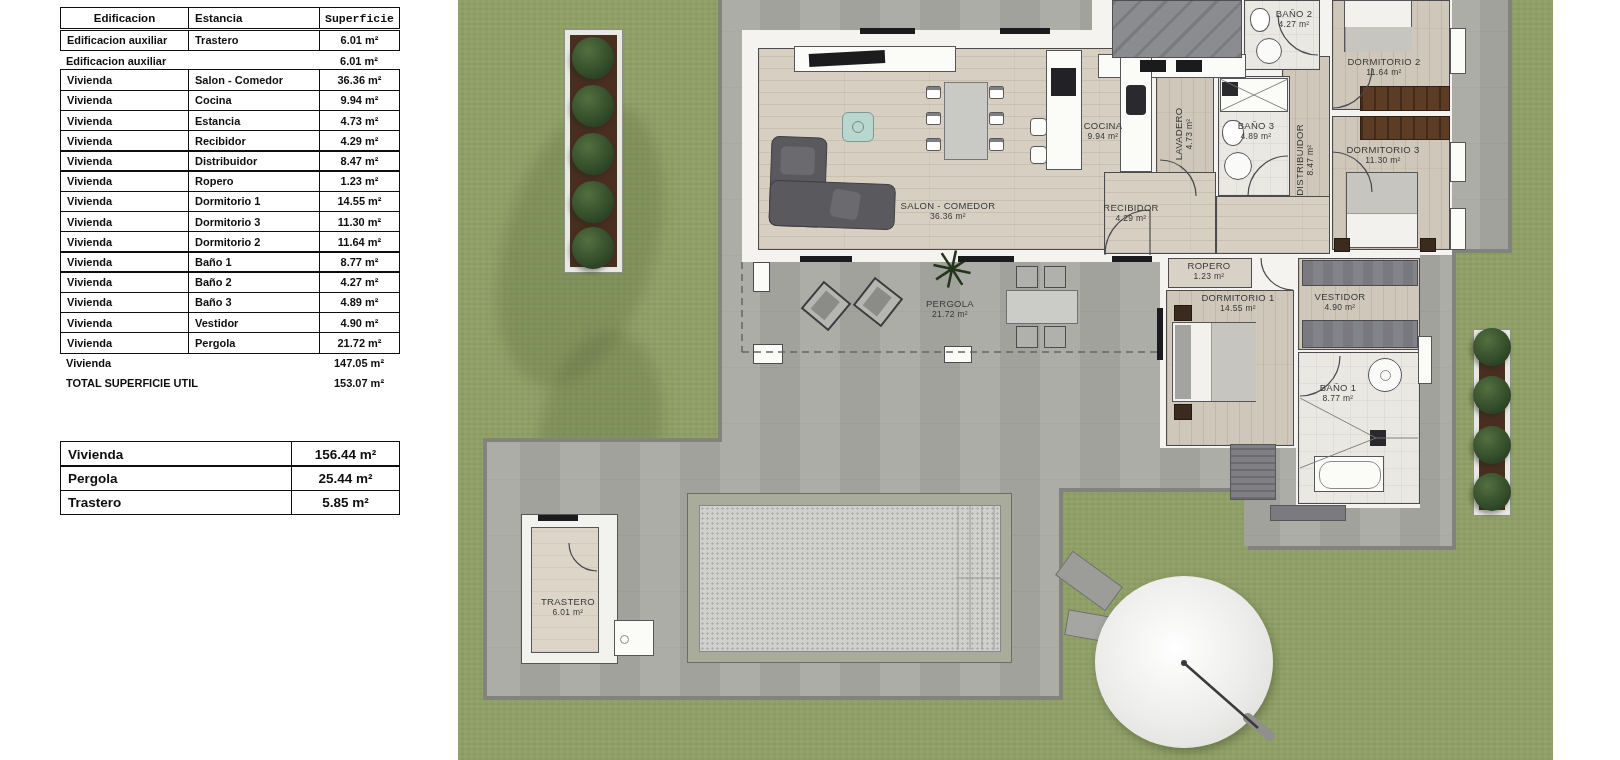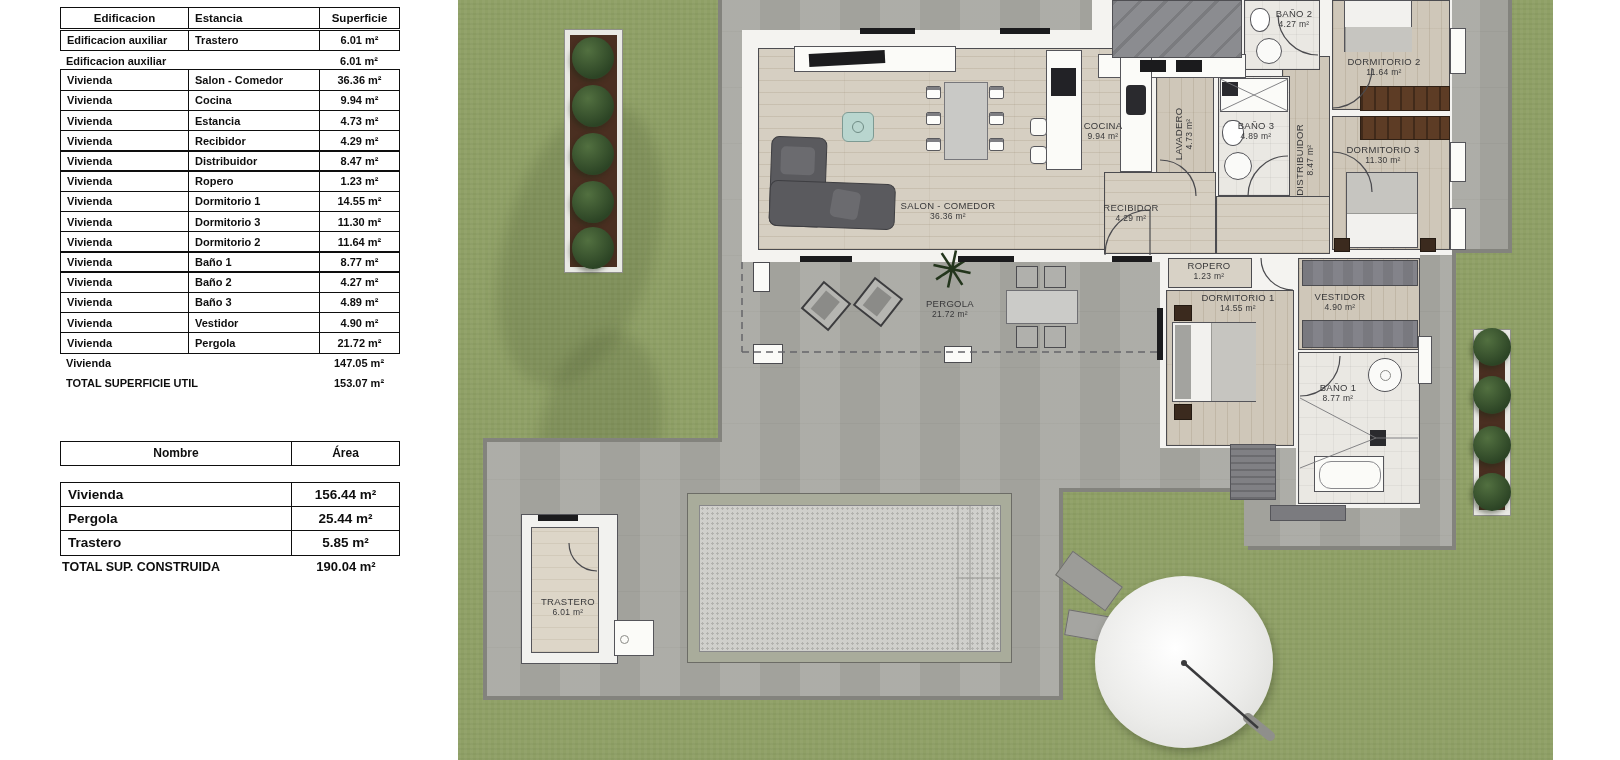--- a/index.html
+++ b/index.html
@@ -17,21 +17,21 @@
   .trow{height:19.5px;display:flex;border:1.3px solid #0e0e0e;margin-top:-1.3px;
         font-size:11px;font-weight:bold;}
   .tsub{height:19.5px;display:flex;font-size:11px;font-weight:bold;align-items:center;}
   .c1{width:127px;display:flex;align-items:center;padding-left:6px;box-sizing:border-box;}
   .c2{width:131px;display:flex;align-items:center;padding-left:6px;box-sizing:border-box;
       border-left:1.3px solid #0e0e0e;}
   .c3{flex:1;display:flex;align-items:center;justify-content:center;border-left:1.3px solid #0e0e0e;}
   .nb{border-left:none !important;}
   .h1c{width:127px;display:flex;align-items:center;justify-content:center;}
   .h2c{width:131px;display:flex;align-items:center;padding-left:6px;box-sizing:border-box;border-left:1.3px solid #0e0e0e;}
-  .h3c{flex:1;display:flex;align-items:center;justify-content:center;border-left:1.3px solid #0e0e0e;}
+  .h3c{flex:1;display:flex;align-items:center;justify-content:center;border-left:1.3px solid #0e0e0e;font-family:Liberation Mono, monospace;}
   .rows1{margin-top:2px;}
   
   .thead2{height:23px;display:flex;font-size:12px;font-weight:bold;margin-top:-1.6px;border:1.6px solid #0e0e0e;}
   .n1{width:230px;display:flex;align-items:center;justify-content:center;}
   .n2{flex:1;display:flex;align-items:center;justify-content:center;border-left:1.3px solid #0e0e0e;}
   .trow2{height:23.5px;display:flex;border:1.3px solid #0e0e0e;margin-top:-1.3px;font-size:13.5px;font-weight:bold;}
   .m1{width:230px;display:flex;align-items:center;padding-left:7px;box-sizing:border-box;}
   .m2{flex:1;display:flex;align-items:center;justify-content:center;border-left:1.3px solid #0e0e0e;}
   .ttot2{height:22px;display:flex;align-items:center;font-size:12.5px;font-weight:bold;}
 
@@ -202,40 +202,32 @@
         <div class="c1" style="width:258px;">Vivienda</div>
         <div class="c3 nb">147.05 m²</div>
       </div>
       <div class="tsub">
         <div class="c1" style="width:258px;">TOTAL SUPERFICIE UTIL</div>
         <div class="c3 nb">153.07 m²</div>
       </div>
     </div>
 
     <div style="margin-top:50px;">
-      <div class="thead2">
-        <div class="n1">Nombre</div>
-        <div class="n2">Área</div>
-      </div>
       <div style="margin-top:17px;">
         <div class="trow2">
           <div class="m1">Vivienda</div>
           <div class="m2">156.44 m²</div>
         </div>
         <div class="trow2">
           <div class="m1">Pergola</div>
           <div class="m2">25.44 m²</div>
         </div>
         <div class="trow2">
           <div class="m1">Trastero</div>
           <div class="m2">5.85 m²</div>
-        </div>
-        <div class="ttot2">
-          <div style="width:230px;padding-left:2px;">TOTAL SUP. CONSTRUIDA</div>
-          <div style="flex:1;display:flex;justify-content:center;font-size:13px;">190.04 m²</div>
         </div>
       </div>
     </div>
   </div>
 
   <div id="grass"></div>
   <div class="gshadow" style="left:505px;top:100px;width:150px;height:290px;transform:rotate(16deg);"></div>
   <div class="gshadow" style="left:540px;top:330px;width:120px;height:210px;transform:rotate(10deg);"></div>
 
   <div id="terrace-out"></div>

